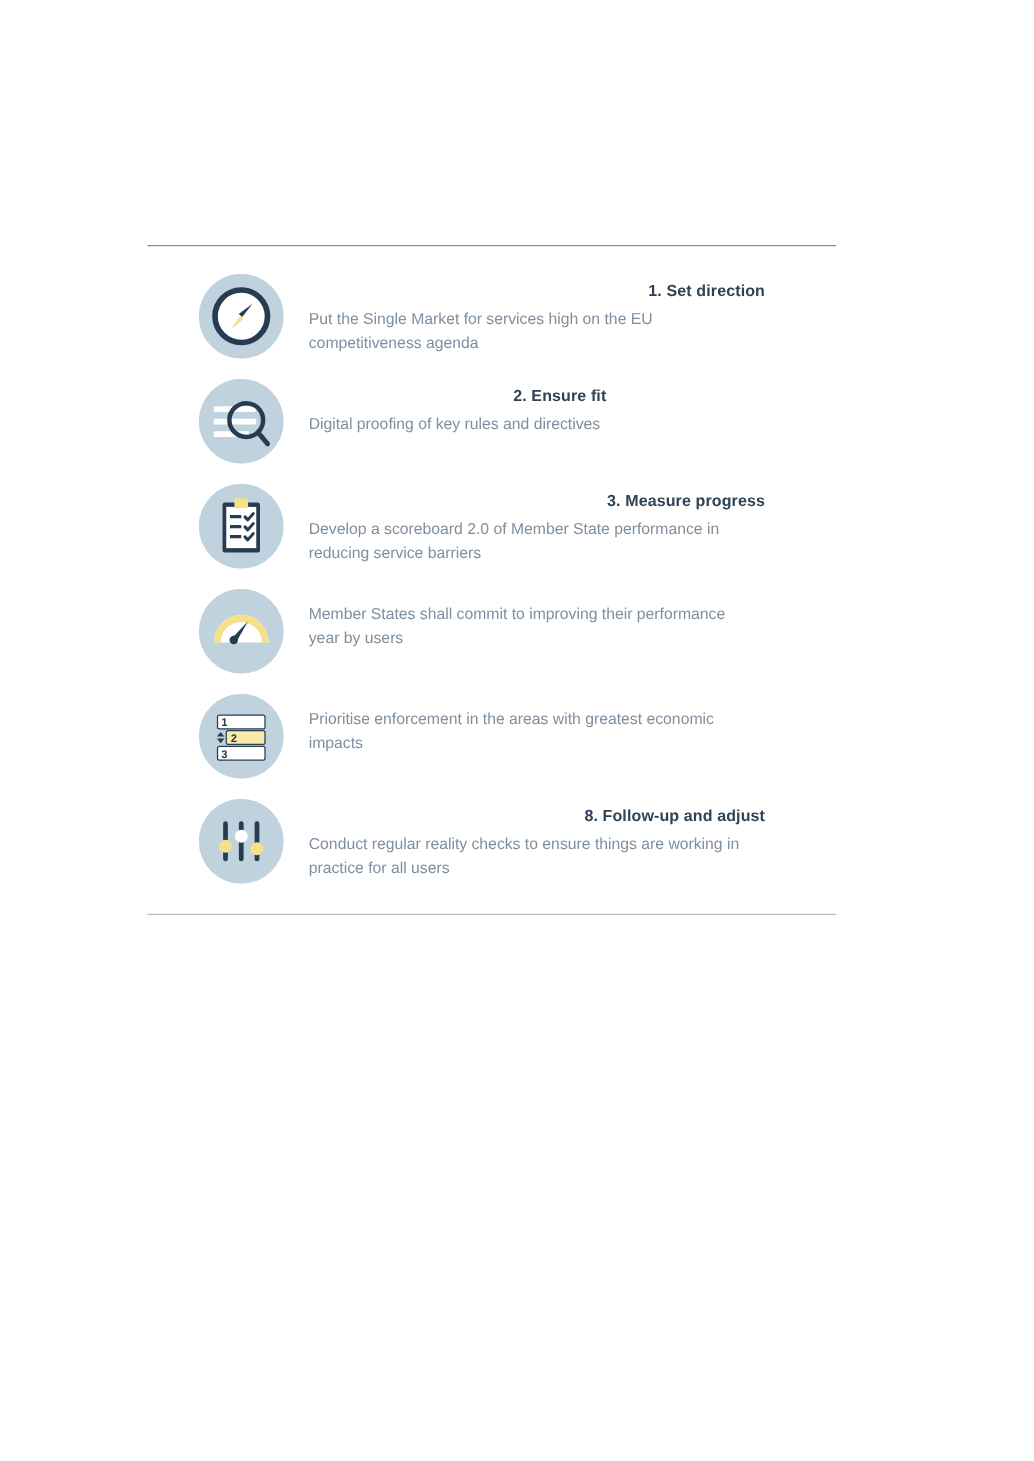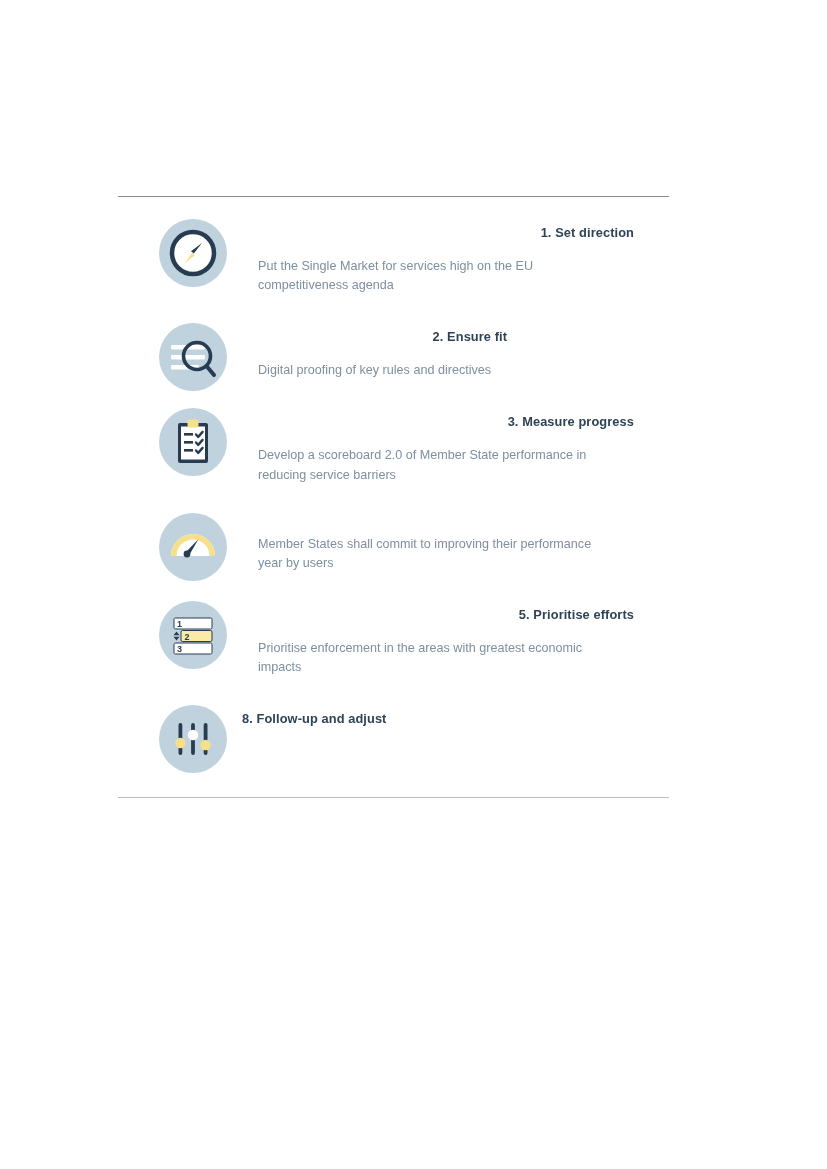--- a/index.html
+++ b/index.html
@@ -67,21 +67,21 @@
     letter-spacing: 0.1px;
     line-height: 1.25;
     margin: 0 0 3px 0;
     text-align: right;
   }
 
   .item-desc {
     font-size: 12.6px;
     color: #7e8f9f;
     line-height: 1.52;
-    margin: 16px;
+    margin: 5px;
     max-width: 360px;
     white-space: pre-line;
   }
 </style>
 </head>
 <body>
 
 <div class="page">
 
   <div class="rule-top"></div>
@@ -164,39 +164,39 @@
           <rect x="22" y="29.5" width="31" height="11" rx="1.5" fill="#faeaa8" stroke="#273c50" stroke-width="1"></rect>
           <rect x="15" y="42" width="38" height="11" rx="1.5" fill="#ffffff" stroke="#273c50" stroke-width="1"></rect>
           <polygon points="17.5,30.5 20.5,34.2 14.5,34.2" fill="#273c50"></polygon>
           <polygon points="17.5,39.5 20.5,35.8 14.5,35.8" fill="#273c50"></polygon>
           <text x="18" y="26" font-family="Liberation Sans, sans-serif" font-size="9" font-weight="bold" fill="#273c50">1</text>
           <text x="25.5" y="38.5" font-family="Liberation Sans, sans-serif" font-size="9" font-weight="bold" fill="#273c50">2</text>
           <text x="18" y="51" font-family="Liberation Sans, sans-serif" font-size="9" font-weight="bold" fill="#273c50">3</text>
         </svg>
       </div>
       <div class="texts">
-        <p class="item-title">5. Prioritise efforts</p>
         <p class="item-desc">Prioritise enforcement in the areas with greatest economic impacts</p>
       </div>
     </div>
 
     <div class="item">
       <div class="icon-wrap">
         <svg width="68" height="68" viewBox="0 0 68 68">
           <circle cx="34" cy="34" r="34" fill="#bfd2de"></circle>
           <rect x="19.5" y="18" width="3.8" height="32" rx="1.9" fill="#273c50"></rect>
           <rect x="32.1" y="18" width="3.8" height="32" rx="1.9" fill="#273c50"></rect>
           <rect x="44.7" y="18" width="3.8" height="32" rx="1.9" fill="#273c50"></rect>
           <circle cx="21.4" cy="38" r="5.2" fill="#f6e08a"></circle>
           <circle cx="34" cy="30" r="5.2" fill="#ffffff"></circle>
           <circle cx="46.6" cy="40" r="5.2" fill="#f6e08a"></circle>
         </svg>
       </div>
       <div class="texts">
         <p class="item-title">8. Follow-up and adjust</p>
+        <p class="item-desc">Conduct regular reality checks to ensure things are working  in practice for all users</p>
       </div>
     </div>
 
   </div>
 
   <div class="rule-bottom"></div>
 
 </div>
 
 </body></html>

